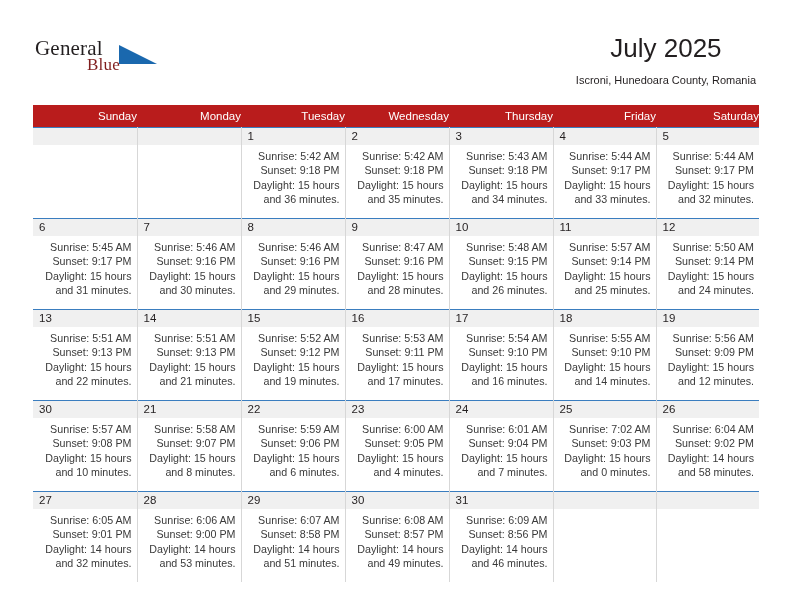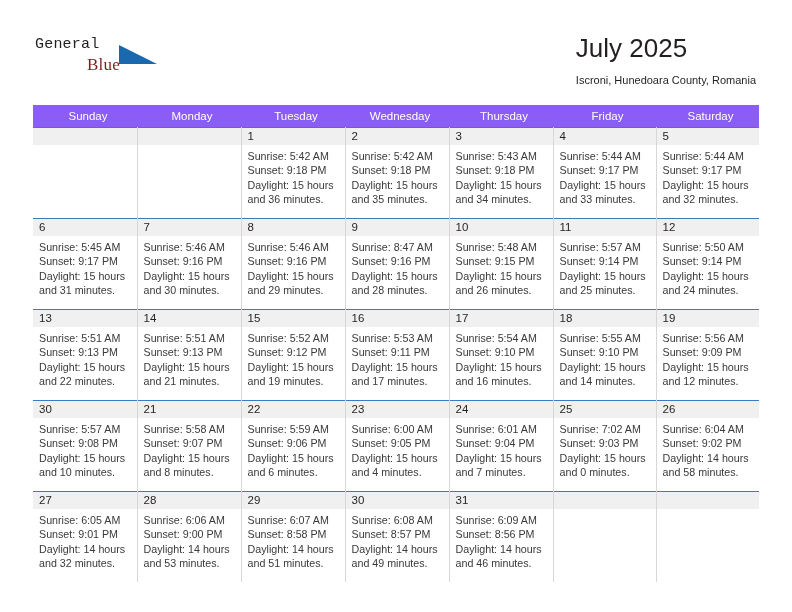--- a/index.html
+++ b/index.html
@@ -33,24 +33,24 @@
     position: absolute;
     left: 35px;
     top: 36px;
     width: 180px;
     height: 48px;
   }
   .logo-general {
     position: absolute;
     left: 0;
     top: 0;
-    font-size: 15px;
+    font-size: 21px;
     letter-spacing: 0.2px;
     color: #231f20;
-    font-family: Liberation Mono, monospace;
+    font-family: Liberation Serif, serif;
   }
   .logo-blue {
     position: absolute;
     left: 52px;
     top: 19px;
     font-size: 17px;
     letter-spacing: 0.2px;
     color: #7f1d1d;
     font-family: Liberation Serif, serif;
   }
@@ -61,21 +61,21 @@
     width: 0;
     height: 0;
     border-left: 38px solid #1a68ae;
     border-top: 19px solid transparent;
   }
 
   .title-block {
     position: absolute;
     right: 36px;
     top: 32px;
-    text-align: left;
+    text-align: center;
   }
   .cal-title {
     font-size: 26px;
     color: #231f20;
     line-height: 32px;
     white-space: nowrap;
   }
   .cal-subtitle {
     margin-top: 7px;
     font-size: 11px;
@@ -87,25 +87,25 @@
   
   .calendar {
     position: absolute;
     left: 33px;
     top: 105px;
     width: 726px;
     border-collapse: collapse;
     table-layout: fixed;
   }
   .calendar th {
-    background: #8b5cf6;
+    background: #b91c1c;
     color: #ffffff;
     font-size: 11.5px;
     font-weight: normal;
-    text-align: center;
+    text-align: right;
     padding: 5px 0 5px 6px;
     height: 10px;
     border: none;
   }
   .calendar td {
     vertical-align: top;
     padding: 0;
     border-right: 1px solid #d7d7d7;
     border-top: 1px solid #3a7dbf;
     height: 90px;
@@ -126,20 +126,21 @@
     padding-left: 6px;
     font-size: 11.5px;
     color: #231f20;
   }
   .cell.empty .daynum-band { background: #f0f0f0; }
   .cell-lines {
     padding: 4px 5px 0 6px;
     font-size: 10.7px;
     line-height: 14.4px;
     color: #3a3a3a;
+    text-align: right;
   }
   .cell-lines div { white-space: nowrap; }
 </style>
 </head>
 <body>
 
 <div class="page">
 
   <div class="header">
 

